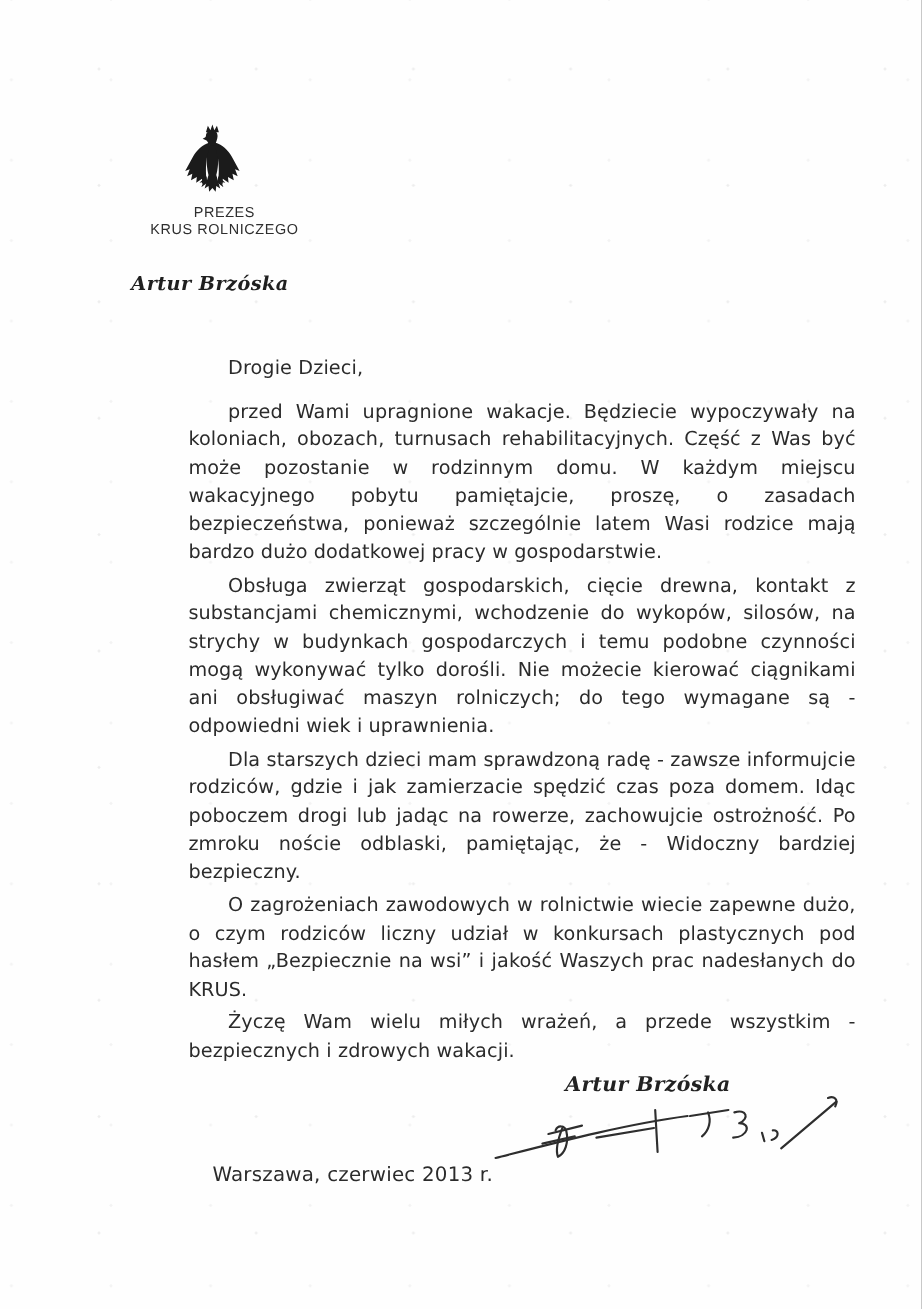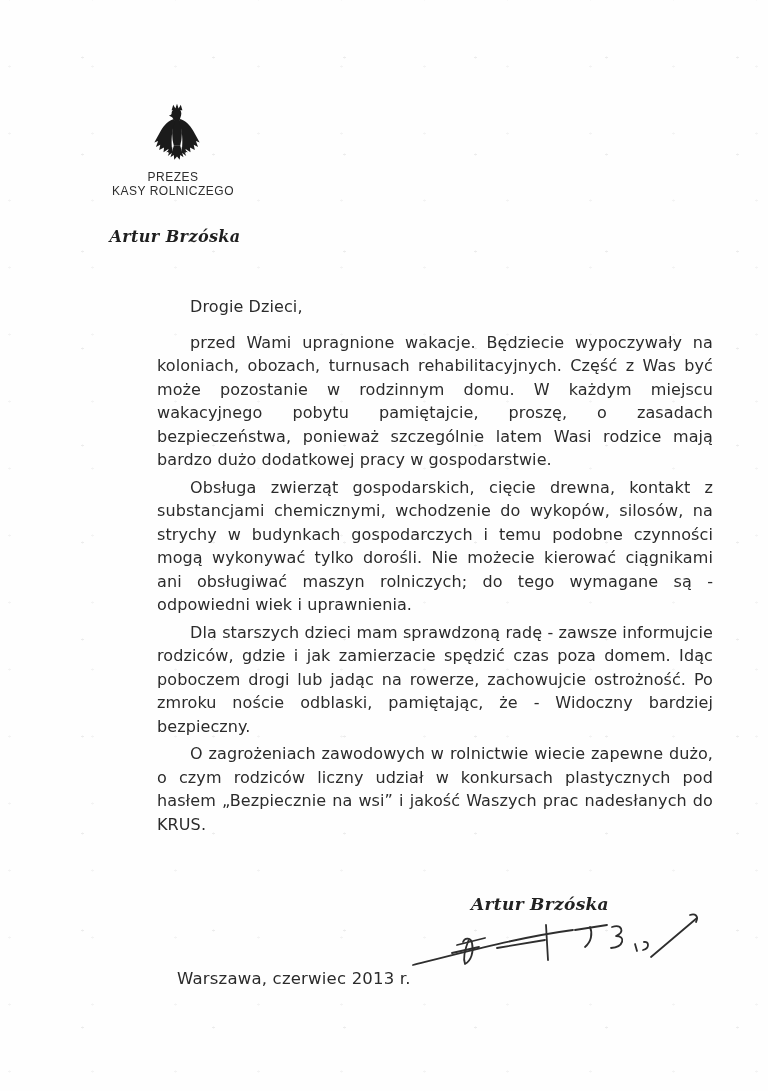--- a/index.html
+++ b/index.html
@@ -14,21 +14,21 @@
     background-size:131px 97px, 83px 67px;
     background-position:17px 9px, 51px 33px;
     overflow:hidden;
     color:#262626;
   }
   
   .emblem{
     position:absolute;left:150px;top:102px;width:54px;height:66px;
   }
   .letterhead{
-    position:absolute;left:28px;top:171px;width:290px;
+    position:absolute;left:42px;top:171px;width:290px;
     text-align:center;
     font-family:"Liberation Sans", sans-serif;
     font-size:12px;line-height:13.5px;letter-spacing:0.5px;
     color:#2e2e2e;
   }
   .sender-name{
     position:absolute;left:30px;top:227px;width:290px;
     text-align:center;
     font-family:"DejaVu Serif", serif;
     font-style:italic;font-weight:bold;
@@ -82,31 +82,32 @@
       <path d="M46,30 C34,33 26,42 20,52 L8,74 L15,71 L11,82 L19,78 L17,88 L26,83 L25,92 L34,86 L34,94 L41,88 C39,72 40,50 46,38 Z"></path>
       <path d="M54,30 C66,33 74,42 80,52 L92,74 L85,71 L89,82 L81,78 L83,88 L74,83 L75,92 L66,86 L66,94 L59,88 C61,72 60,50 54,38 Z"></path>
       <path d="M44,80 L38,101 L44,97 L45,106 L50,100 L55,106 L56,97 L62,101 L56,80 Z"></path>
       <path d="M41,82 L30,92 L36,91 L33,99 L42,92 Z"></path>
       <path d="M59,82 L70,92 L64,91 L67,99 L58,92 Z"></path>
     </g>
   </svg>
 
   <div class="letterhead">
     <div>PREZES</div>
-    <div>KASY ROLNICZEGO</div>
+    <div>KRUS ROLNICZEGO</div>
   </div>
 
   <div class="sender-name">Artur Brzóska</div>
 
   <div class="body">
     <p class="salutation">Drogie Dzieci,</p>
     <p>przed Wami upragnione wakacje. Będziecie wypoczywały na koloniach, obozach, turnusach rehabilitacyjnych. Część z Was być może pozostanie w rodzinnym domu. W każdym miejscu wakacyjnego pobytu pamiętajcie, proszę, o zasadach bezpieczeństwa, ponieważ szczególnie latem Wasi rodzice mają bardzo dużo dodatkowej pracy w gospodarstwie.</p>
     <p>Obsługa zwierząt gospodarskich, cięcie drewna, kontakt z substancjami chemicznymi, wchodzenie do wykopów, silosów, na strychy w budynkach gospodarczych i temu podobne czynności mogą wykonywać tylko dorośli. Nie możecie kierować ciągnikami ani obsługiwać maszyn rolniczych; do tego wymagane są - odpowiedni wiek i uprawnienia.</p>
     <p>Dla starszych dzieci mam sprawdzoną radę - zawsze informujcie rodziców, gdzie i jak zamierzacie spędzić czas poza domem. Idąc poboczem drogi lub jadąc na rowerze, zachowujcie ostrożność. Po zmroku noście odblaski, pamiętając, że - Widoczny bardziej bezpieczny.</p>
     <p>O zagrożeniach zawodowych w rolnictwie wiecie zapewne dużo, o czym rodziców liczny udział w konkursach plastycznych pod hasłem „Bezpiecznie na wsi” i jakość Waszych prac nadesłanych do KRUS.</p>
+    <p>Życzę Wam wielu miłych wrażeń, a przede wszystkim - bezpiecznych i zdrowych wakacji.</p>
   </div>
 
   <div class="sig-name">Artur Brzóska</div>
 
   <svg class="sig-scribble" viewBox="0 0 305 72" xmlns="http://www.w3.org/2000/svg" aria-hidden="true">
     <g fill="none" stroke="#2e2e2e" stroke-width="1.8" stroke-linecap="round" stroke-linejoin="round">
       <path d="M8,62 C55,50 115,34 168,27"></path>
       <path d="M52,42 L80,35"></path>
       <path d="M47,50 L74,44"></path>
       <path d="M64,36 C60,46 58,56 60,61 C66,58 69,49 67,40 C66,35 60,34 58,39"></path>

